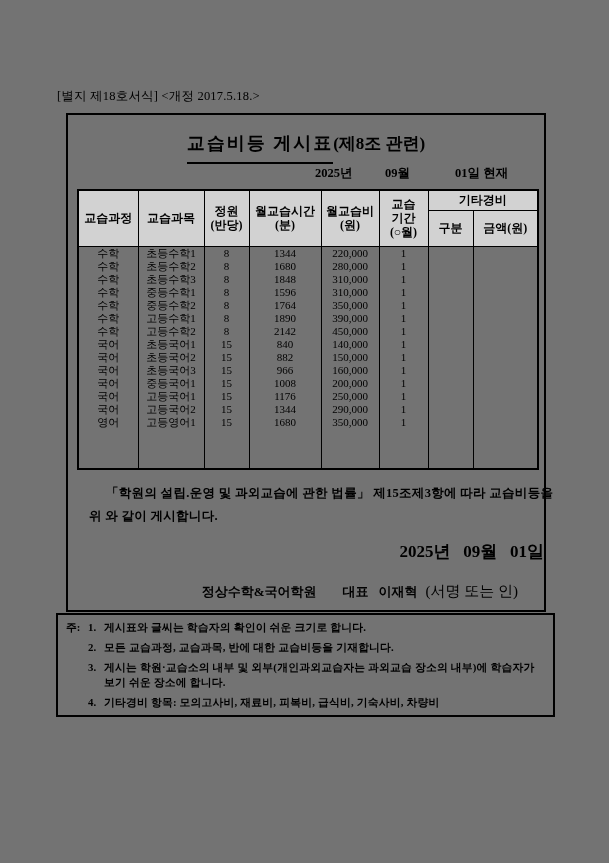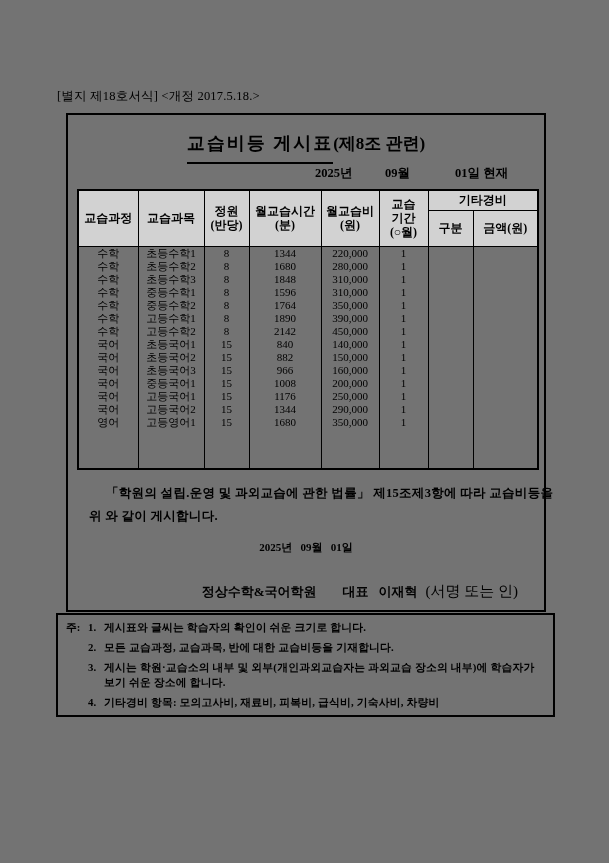--- a/index.html
+++ b/index.html
@@ -28,21 +28,21 @@
   table.fee thead tr.sub th { height:36px; }
   table.fee thead tr.top th { height:20px; }
   table.fee td { border-left:1px solid #000; border-right:1px solid #000; border-top:0; border-bottom:0; font-size:11px; text-align:center; vertical-align:middle; height:13px; line-height:13px; white-space:nowrap; overflow:hidden; }
   table.fee tr.empty td { height:40px; }
 
   
   .statement { position:absolute; left:12px; top:367px; width:456px; font-size:12.5px; font-weight:bold; line-height:23px; letter-spacing:0.3px;margin-left:9px; }
   .statement .l1 { text-indent:17px; white-space:nowrap; }
   .statement .l2 { white-space:nowrap; }
 
-  .sign-date { position:absolute; left:0; top:425px; width:100%; text-align:center; font-size:11px; font-weight:bold; white-space:pre; }
+  .sign-date { position:absolute; left:0; top:425px; width:100%; text-align:right; font-size:17px; font-weight:bold; white-space:pre; }
 
   .sign-line { position:absolute; right:26px; top:451px; font-size:13px; font-weight:bold; white-space:pre; }
   .sign-line .academy { margin-right:26px; }
   .sign-line .rep { margin-right:10px; }
   .sign-line .name { margin-right:8px; }
   .sign-line .seal { font-weight:normal; font-size:15px; }
 
   
   .notes-box { position:absolute; left:56px; top:613px; width:499px; height:104px; border:2px solid #000; padding:5px 8px 4px 8px; }
   .note-row { display:flex; align-items:flex-start; font-size:10.8px; font-weight:bold; line-height:15px; margin-bottom:5px; }

